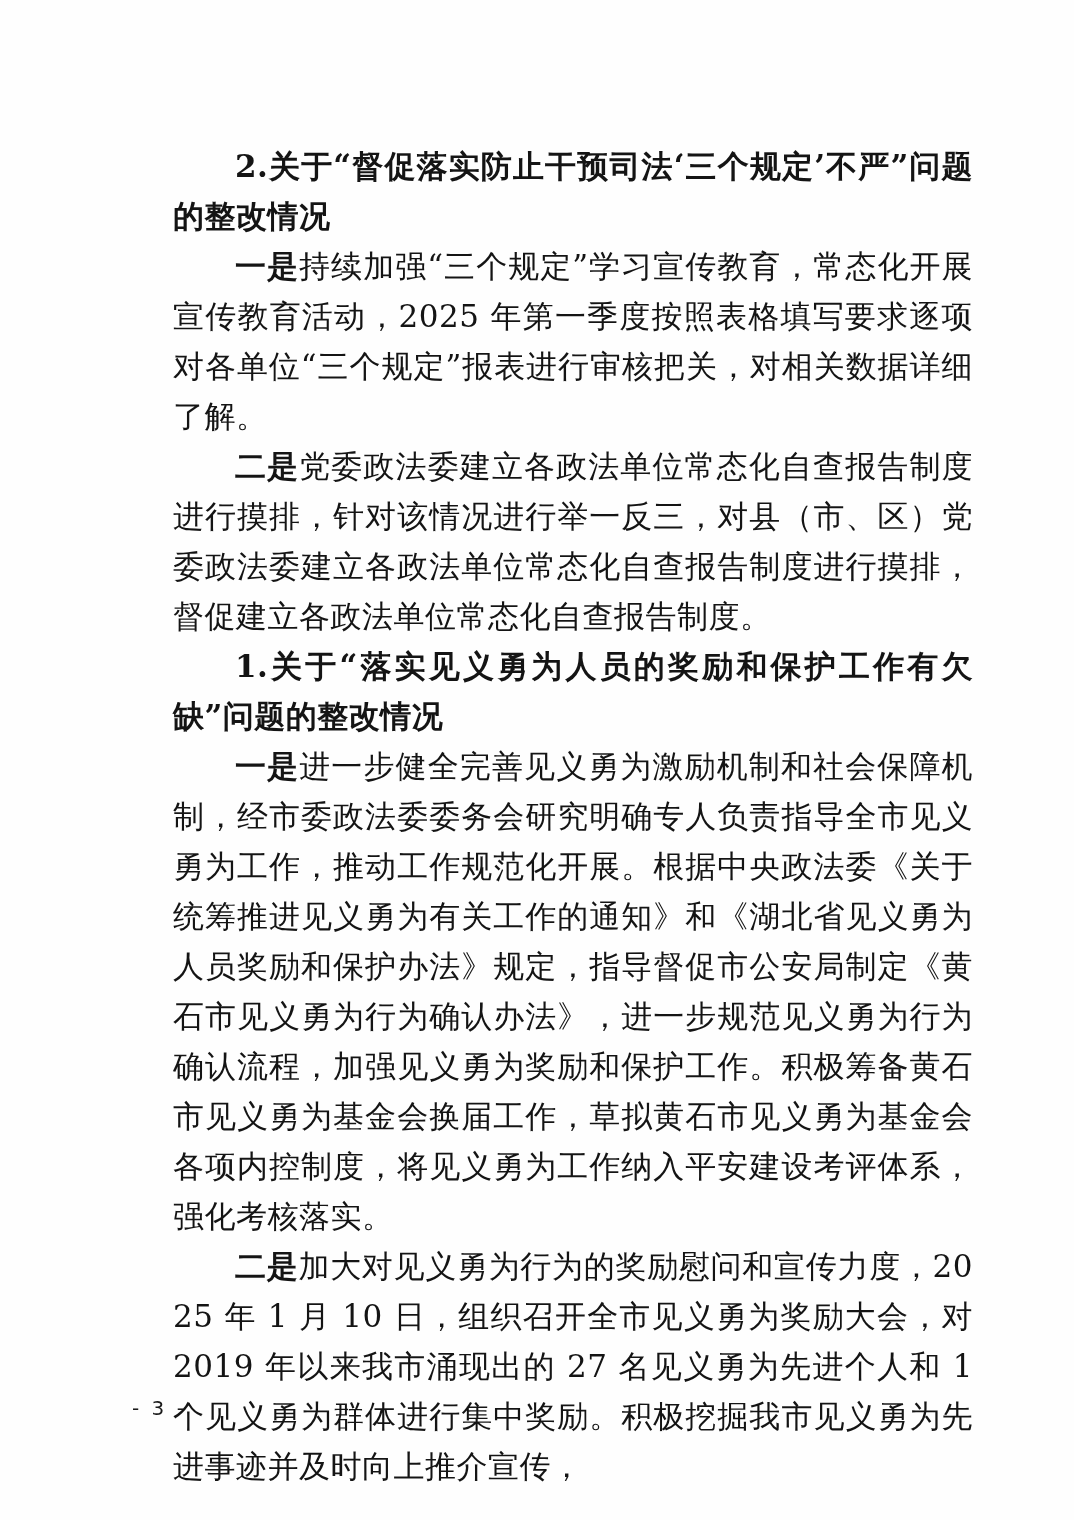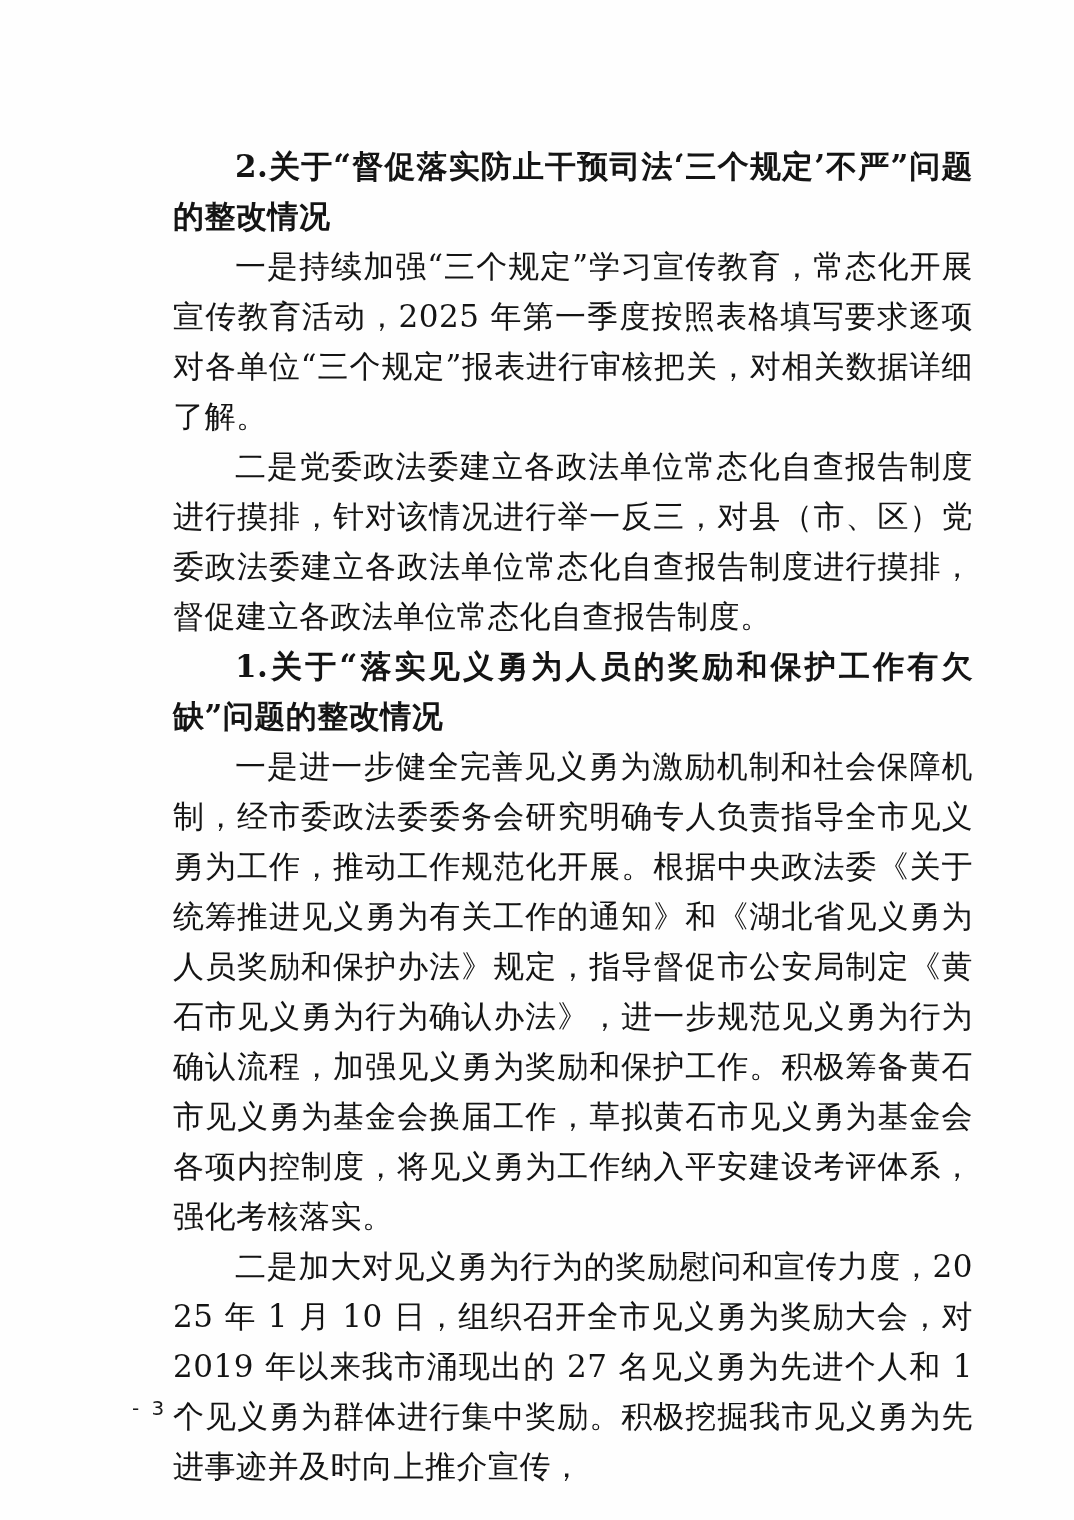--- a/index.html
+++ b/index.html
@@ -33,21 +33,21 @@
     line-height: 50px;
     text-indent: 2em;
     font-weight: 400;
     letter-spacing: 0.5px;
     word-break: break-all;
   }
   .content h2 {
     font-weight: 700;
   }
   .lead {
-    font-weight: 400;
+    font-weight: 700;
   }
   .page-number {
     position: absolute;
     left: 132px;
     top: 1396px;
     font-size: 20px;
     letter-spacing: 3px;
     color: #1a1a1a;
     font-family: "DejaVu Sans", "Liberation Sans", sans-serif;
   }

